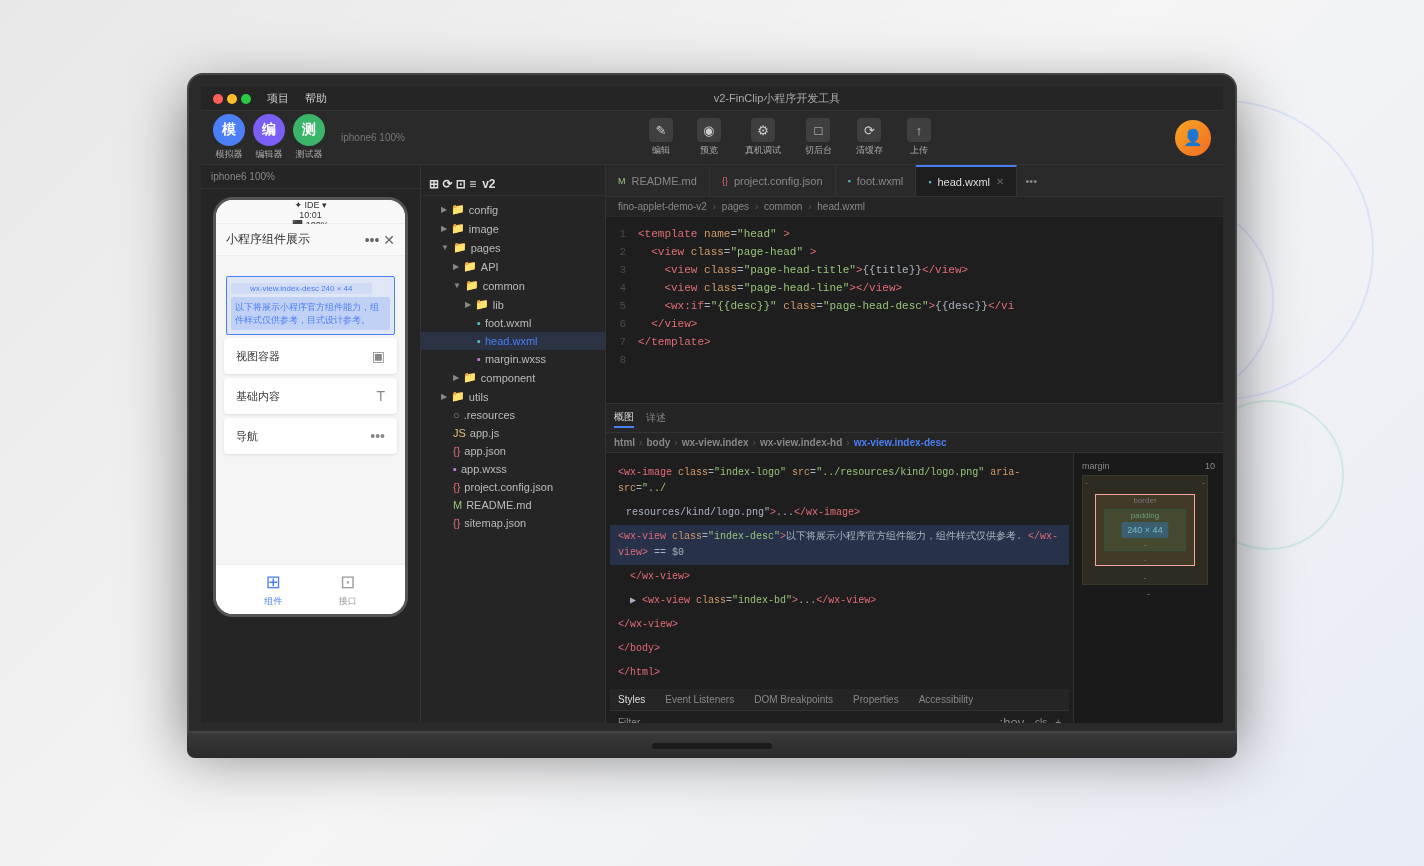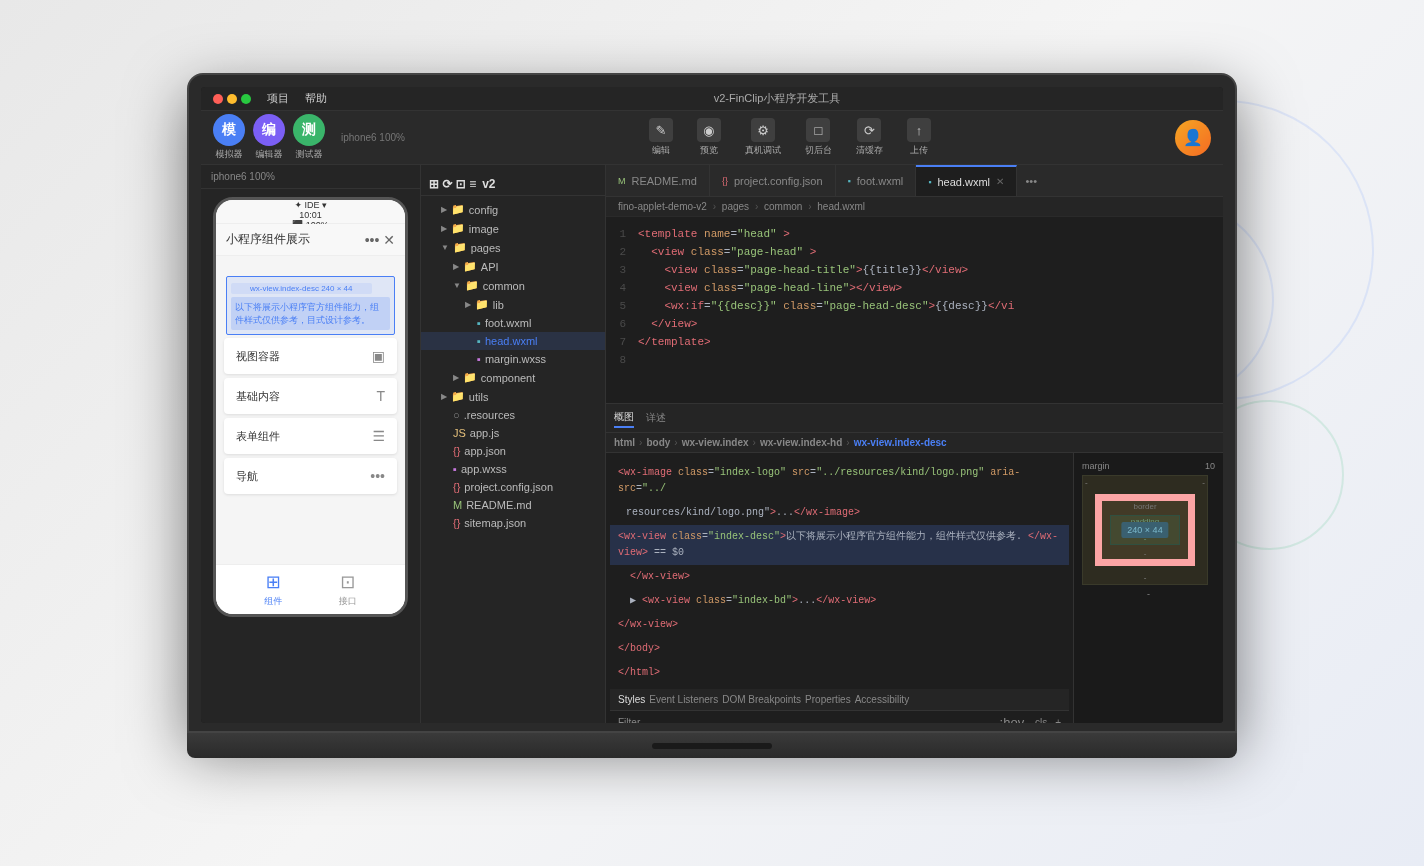--- a/index.html
+++ b/index.html
@@ -489,21 +489,21 @@
     }
     .path-item {
       font-size: 10px;
       color: #888;
       cursor: pointer;
       font-weight: bold;
     }
     .path-item.active { color: #4a7ff5; }
     .styles-tabs {
       display: flex;
-      gap: 4px;
+      gap: 20px;
       padding: 4px 8px;
       background: #252525;
       border-bottom: 1px solid #333;
       flex-shrink: 0;
     }
     .styles-tab {
       font-size: 10px;
       color: #888;
       cursor: pointer;
       padding: 1px 0;
@@ -651,24 +651,20 @@
                   <div class="highlight-text">以下将展示小程序官方组件能力，组件样式仅供参考，目式设计参考。</div>
                 </div>
                 <div style="margin-top: 82px;">
                   <div class="phone-list-item">
                     <span>视图容器</span>
                     <span class="phone-list-icon">▣</span>
                   </div>
                   <div class="phone-list-item">
                     <span>基础内容</span>
                     <span class="phone-list-icon">T</span>
-                  </div>
-                  <div class="phone-list-item">
-                    <span>表单组件</span>
-                    <span class="phone-list-icon">☰</span>
                   </div>
                   <div class="phone-list-item">
                     <span>导航</span>
                     <span class="phone-list-icon">•••</span>
                   </div>
                 </div>
               </div>
               <div class="phone-bottom-nav">
                 <div class="nav-item active">
                   <span class="nav-icon">⊞</span>
@@ -940,21 +936,21 @@
                     <div style="font-size:9px;color:#888;margin-bottom:4px;display:flex;justify-content:space-between;">
                       <span>margin</span>
                       <span>10</span>
                     </div>
                     <div style="position:relative;width:126px;height:110px;background:rgba(200,180,80,0.12);border:1px solid #3a3a2a;">
 
                       <div style="position:absolute;bottom:2px;left:50%;transform:translateX(-50%);font-size:8px;color:#888;">-</div>
                       <div style="position:absolute;top:2px;left:2px;font-size:8px;color:#888;">-</div>
                       <div style="position:absolute;top:2px;right:2px;font-size:8px;color:#888;">-</div>
 
-                      <div style="position:absolute;top:18px;left:12px;right:12px;bottom:18px;background:rgba(180,140,80,0.15);border:7px solid #fca5a5;">
+                      <div style="position:absolute;top:18px;left:12px;right:12px;bottom:18px;background:rgba(180,140,80,0.15);border:1px solid #fca5a5;">
                         <div style="position:absolute;top:1px;left:50%;transform:translateX(-50%);font-size:8px;color:#777;">border</div>
                         <div style="position:absolute;bottom:1px;left:50%;transform:translateX(-50%);font-size:8px;color:#777;">-</div>
 
                         <div style="position:absolute;top:14px;left:8px;right:8px;bottom:14px;background:rgba(80,160,100,0.15);border:1px solid #305040;">
                           <div style="position:absolute;top:1px;left:50%;transform:translateX(-50%);font-size:8px;color:#6a9a7a;">padding</div>
                           <div style="position:absolute;bottom:1px;left:50%;transform:translateX(-50%);font-size:8px;color:#6a9a7a;">-</div>
 
                           <div style="position:absolute;top:50%;left:50%;transform:translate(-50%,-50%);background:#3a6070;padding:3px 6px;border-radius:2px;font-size:9px;color:#7ab8cc;white-space:nowrap;">240 × 44</div>
                         </div>
                       </div>

